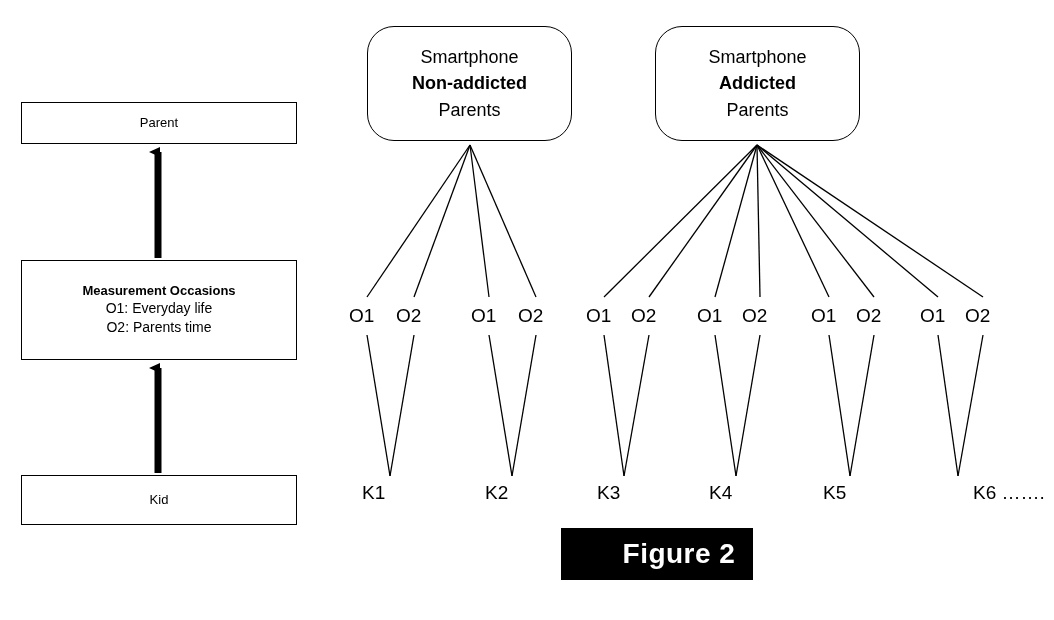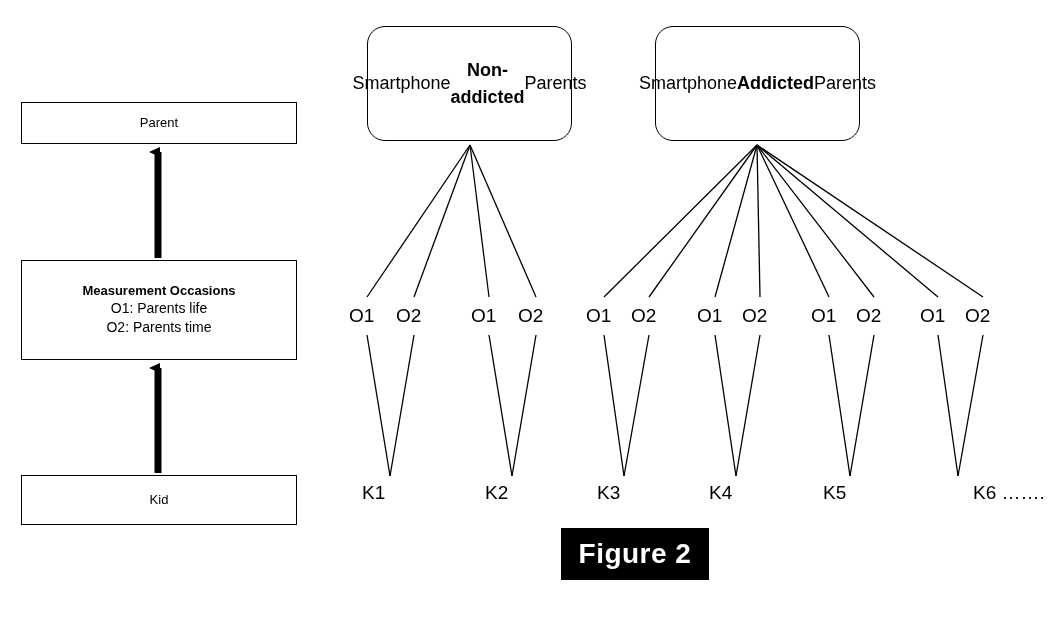--- a/index.html
+++ b/index.html
@@ -34,24 +34,24 @@
     line-height: 1.25;
   }
   .box .sub {
     font-size: 14px;
     line-height: 1.35;
   }
   .rounded {
     position: absolute;
     border: 1.5px solid #000;
     background: #fff;
-    border-radius: 18px;
+    border-radius: 27px;
     box-sizing: border-box;
     display: flex;
-    flex-direction: row;
+    flex-direction: column;
     align-items: center;
     justify-content: center;
     text-align: center;
     font-size: 18px;
     line-height: 1.45;
   }
   .rounded .bold {
     font-weight: bold;
   }
   .node-label {
@@ -84,21 +84,21 @@
 <body>
 
 <div id="stage">
 
   <div class="box" style="left:21px; top:102px; width:276px; height:42px;">
     <div class="main">Parent</div>
   </div>
 
   <div class="box" style="left:21px; top:260px; width:276px; height:100px;">
     <div class="main" style="font-weight:bold;">Measurement Occasions</div>
-    <div class="sub">O1: Parents life</div>
+    <div class="sub">O1: Everyday life</div>
     <div class="sub">O2: Parents time</div>
   </div>
 
   <div class="box" style="left:21px; top:475px; width:276px; height:50px;">
     <div class="main">Kid</div>
   </div>
 
   <div class="rounded" style="left:367px; top:26px; width:205px; height:115px;">
     <div>Smartphone</div>
     <div class="bold">Non-addicted</div>
@@ -125,21 +125,21 @@
   <div class="node-label" style="left:920px; top:305px; width:36px;">O1</div>
   <div class="node-label" style="left:965px; top:305px; width:36px;">O2</div>
 
   <div class="node-label" style="left:362px; top:482px; width:56px;">K1</div>
   <div class="node-label" style="left:485px; top:482px; width:56px;">K2</div>
   <div class="node-label" style="left:597px; top:482px; width:56px;">K3</div>
   <div class="node-label" style="left:709px; top:482px; width:56px;">K4</div>
   <div class="node-label" style="left:823px; top:482px; width:56px;">K5</div>
   <div class="node-label" style="left:973px; top:482px; width:90px; text-align:left;">K6 …….</div>
 
-  <div class="figcap" style="left:561px; top:528px; width:148px; height:52px;">
+  <div class="figcap" style="left:561px; top:528px; width:148px; height:52px;padding-left:44px;">
     <span>Figure 2</span>
   </div>
 
   <svg class="lines" viewBox="0 0 1054 620">
     <defs>
       <marker id="arrowUp" markerWidth="12" markerHeight="12" refX="5" refY="9" orient="auto" markerUnits="userSpaceOnUse">
         <path d="M5,0 L10,11 L0,11 Z" fill="#000"></path>
       </marker>
     </defs>
 

